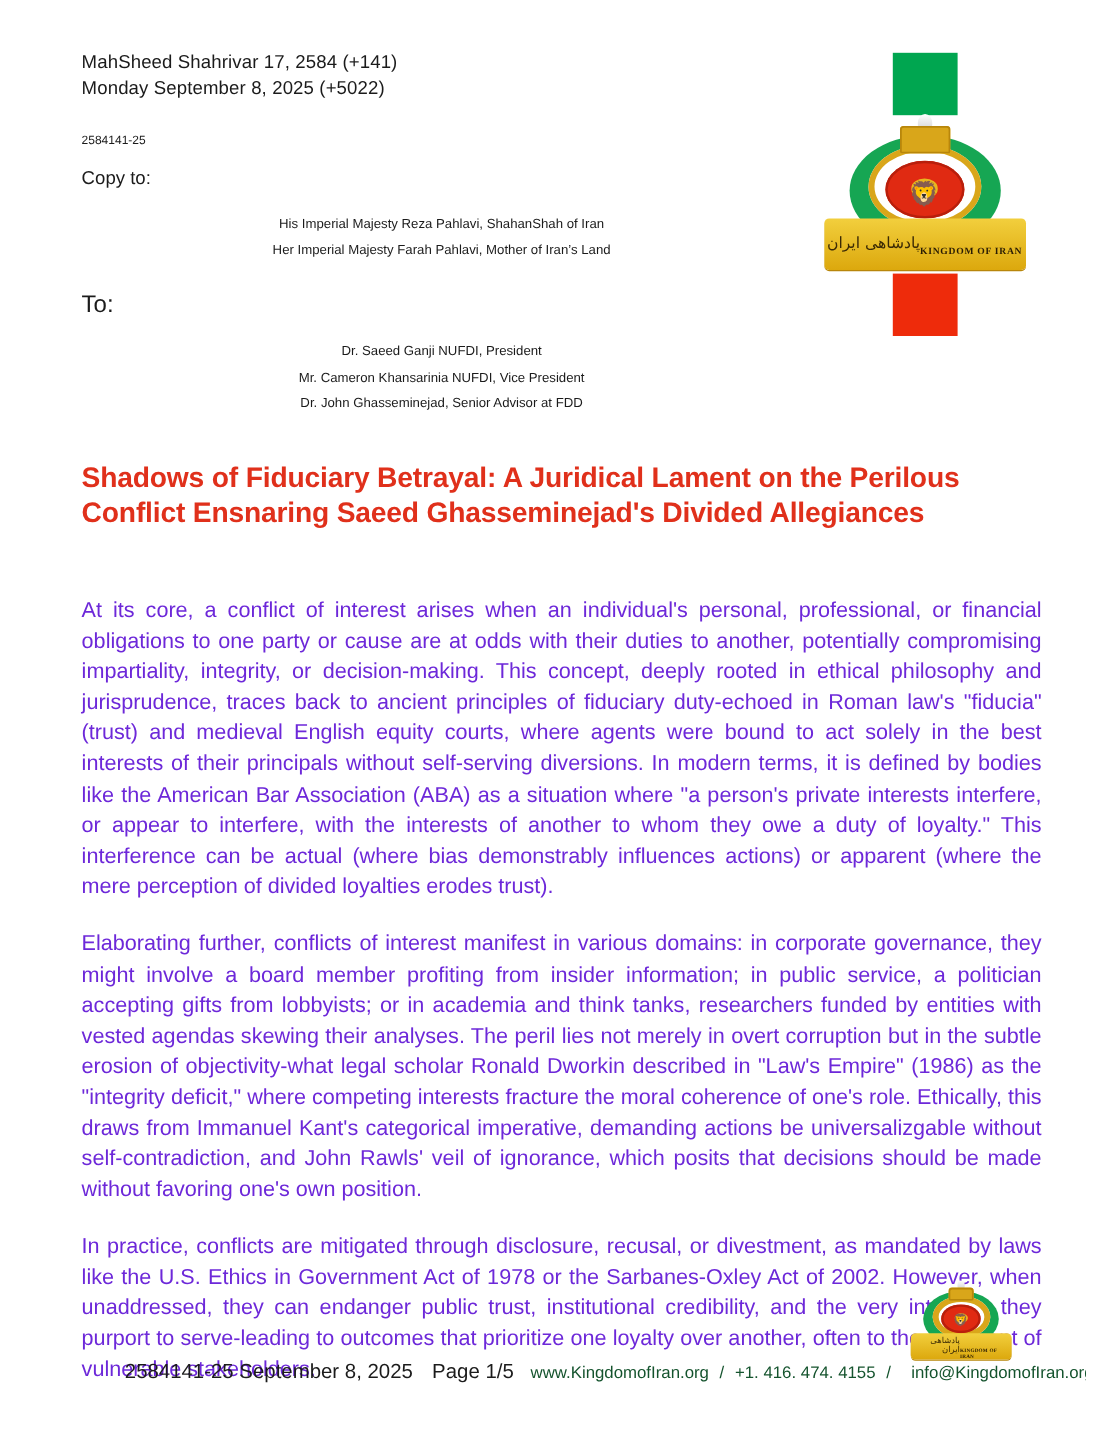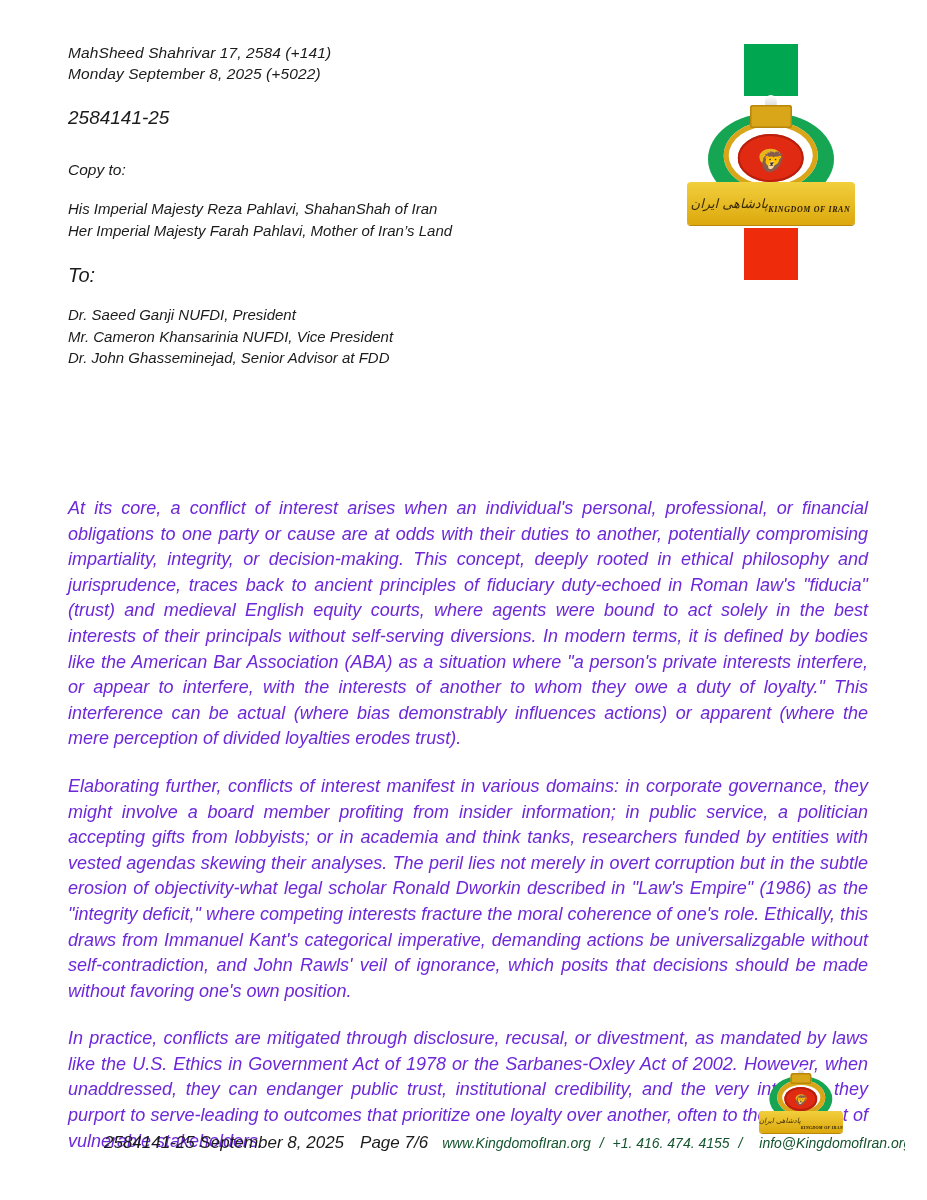--- a/index.html
+++ b/index.html
@@ -8,54 +8,54 @@
     background: #ffffff;
   }
   .page {
     position: relative;
     width: 905px;
     height: 1200px;
     background: #ffffff;
     font-family: "Liberation Sans", sans-serif;
     color: #1b1b1b;
     overflow: hidden;
-    font-style: italic;
   }
 
   
   .letterhead {
     position: absolute;
     left: 68px;
     top: 42px;
     width: 600px;
   }
   .meta-line {
     font-size: 15.5px;
     line-height: 21px;
     color: #1b1b1b;
     letter-spacing: .1px;
     white-space: nowrap;
   }
   .ref-id {
     margin-top: 23px;
-    font-size: 19px;
+    font-size: 10px;
     line-height: 21px;
   }
   .block-label {
-    margin-top: 31px;
+    margin-top: 10px;
     font-size: 15.5px;
     line-height: 21px;
   }
   .recipient-group {
     margin-top: 18px;
   }
   .recipient-line {
-    font-size: 15px;
+    font-size: 11px;
     line-height: 21.5px;
     white-space: nowrap;
+    text-align: center;
   }
   .to-label { margin-top: 24px; font-size: 20px; line-height: 21px; }
   .to-group { margin-top: 18px; }
 
   
   .emblem-stack {
     position: absolute;
     right: 47px;
     top: 44px;
     width: 175px;
@@ -302,20 +302,21 @@
       <div class="emblem-crown"></div>
       <div class="emblem-ribbon">
         <div class="ribbon-fa">پادشاهی ایران</div>
         <div class="ribbon-en">KINGDOM OF IRAN</div>
       </div>
     </div>
 
     <div class="flag-band red"></div>
   </div>
 
+  <div class="doc-title">Shadows of Fiduciary Betrayal: A Juridical Lament on the Perilous Conflict Ensnaring Saeed Ghasseminejad's Divided Allegiances</div>
 
   <div class="body-copy">
     <p>At its core, a conflict of interest arises when an individual's personal, professional, or financial obligations to one party or cause are at odds with their duties to another, potentially compromising impartiality, integrity, or decision-making. This concept, deeply rooted in ethical philosophy and jurisprudence, traces back to ancient principles of fiduciary duty-echoed in Roman law's "fiducia" (trust) and medieval English equity courts, where agents were bound to act solely in the best interests of their principals without self-serving diversions. In modern terms, it is defined by bodies like the American Bar Association (ABA) as a situation where "a person's private interests interfere, or appear to interfere, with the interests of another to whom they owe a duty of loyalty." This interference can be actual (where bias demonstrably influences actions) or apparent (where the mere perception of divided loyalties erodes trust).</p>
     <p>Elaborating further, conflicts of interest manifest in various domains: in corporate governance, they might involve a board member profiting from insider information; in public service, a politician accepting gifts from lobbyists; or in academia and think tanks, researchers funded by entities with vested agendas skewing their analyses. The peril lies not merely in overt corruption but in the subtle erosion of objectivity-what legal scholar Ronald Dworkin described in "Law's Empire" (1986) as the "integrity deficit," where competing interests fracture the moral coherence of one's role. Ethically, this draws from Immanuel Kant's categorical imperative, demanding actions be universalizgable without self-contradiction, and John Rawls' veil of ignorance, which posits that decisions should be made without favoring one's own position.</p>
     <p>In practice, conflicts are mitigated through disclosure, recusal, or divestment, as mandated by laws like the U.S. Ethics in Government Act of 1978 or the Sarbanes-Oxley Act of 2002. However, when unaddressed, they can endanger public trust, institutional credibility, and the very interests they purport to serve-leading to outcomes that prioritize one loyalty over another, often to the detriment of vulnerable stakeholders.</p>
   </div>
 
   <div class="footer-emblem">
     <div class="emblem small">
       <div class="emblem-plume"></div>
@@ -329,21 +330,21 @@
       <div class="emblem-crown"></div>
       <div class="emblem-ribbon">
         <div class="ribbon-fa">پادشاهی ایران</div>
         <div class="ribbon-en">KINGDOM OF IRAN</div>
       </div>
     </div>
   </div>
 
   <div class="footer">
     <span class="footer-ref">2584141-25 September 8, 2025</span>
-    <span class="footer-ref" style="margin-left:16px;">Page 7/6</span>
+    <span class="footer-ref" style="margin-left:16px;">Page 1/5</span>
     <span class="footer-contact">
       <span>www.KingdomofIran.org</span>
       <span class="sep">/</span>
       <span>+1. 416. 474. 4155</span>
       <span class="sep">/</span>
       <span style="margin-left:8px;">info@KingdomofIran.org</span>
     </span>
   </div>
 
 </div>

